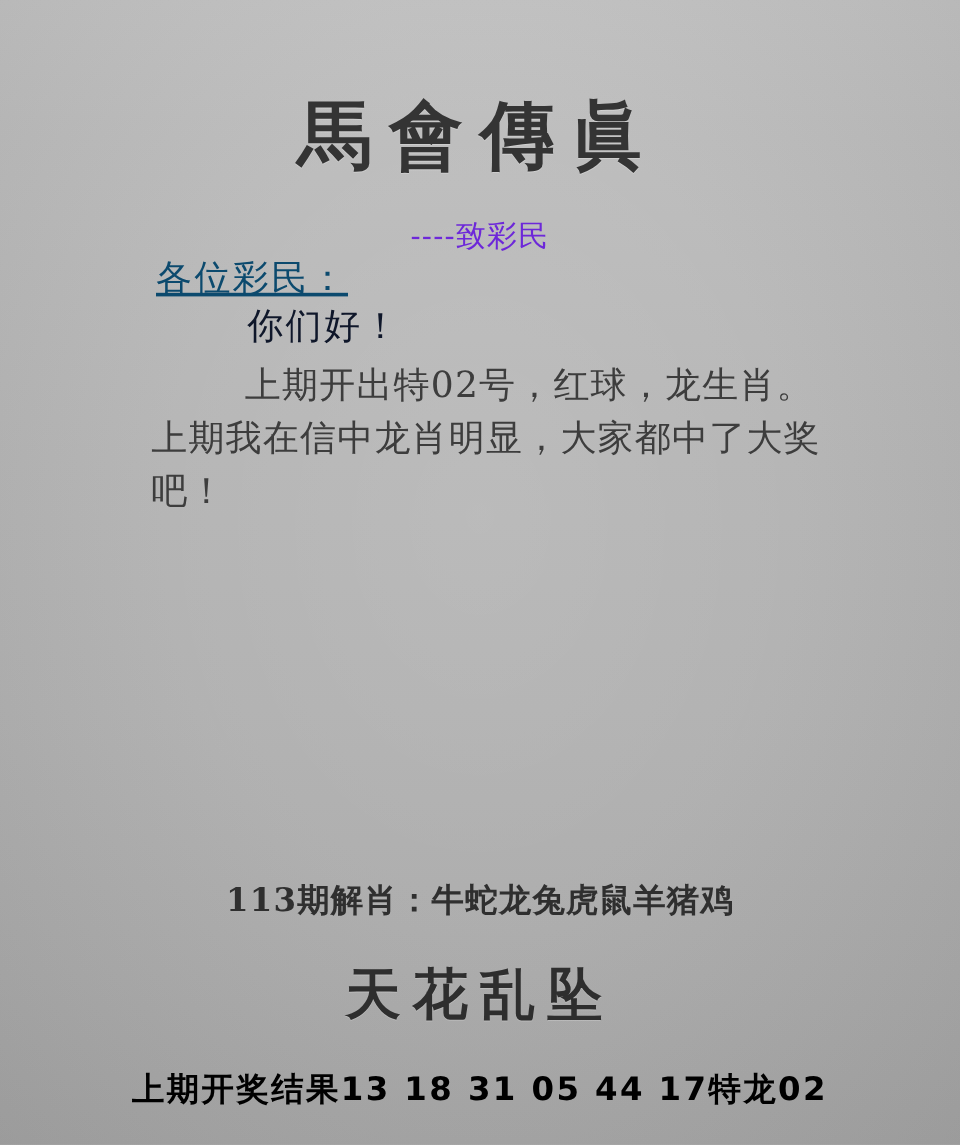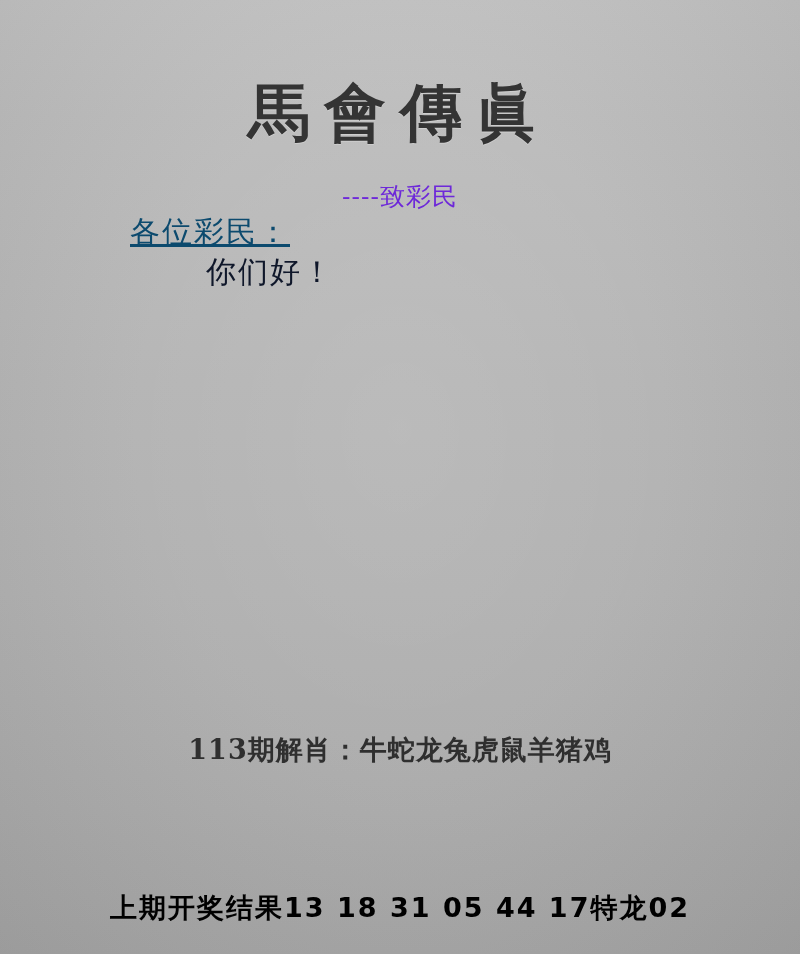--- a/index.html
+++ b/index.html
@@ -175,20 +175,24 @@
 
   <div class="title">馬會傳眞</div>
 
   <div class="subtitle">----致彩民</div>
 
   <div class="salutation">各位彩民：</div>
 
   <div class="greeting">你们好！</div>
 
 
+  <div class="para" id="para-1">
+    <span class="indent"></span><span>上期开出特02号，红球，龙生肖。上期我在信中龙肖明显，大家都中了大奖吧！</span>
+  </div>
 
 
   <div class="zodiac-line">113期解肖：牛蛇龙兔虎鼠羊猪鸡</div>
 
+  <div class="big-phrase">天花乱坠</div>
 
   <div class="result-line">上期开奖结果13 18 31 05 44 17特龙02</div>
 
 </div>
 
 </body></html>

